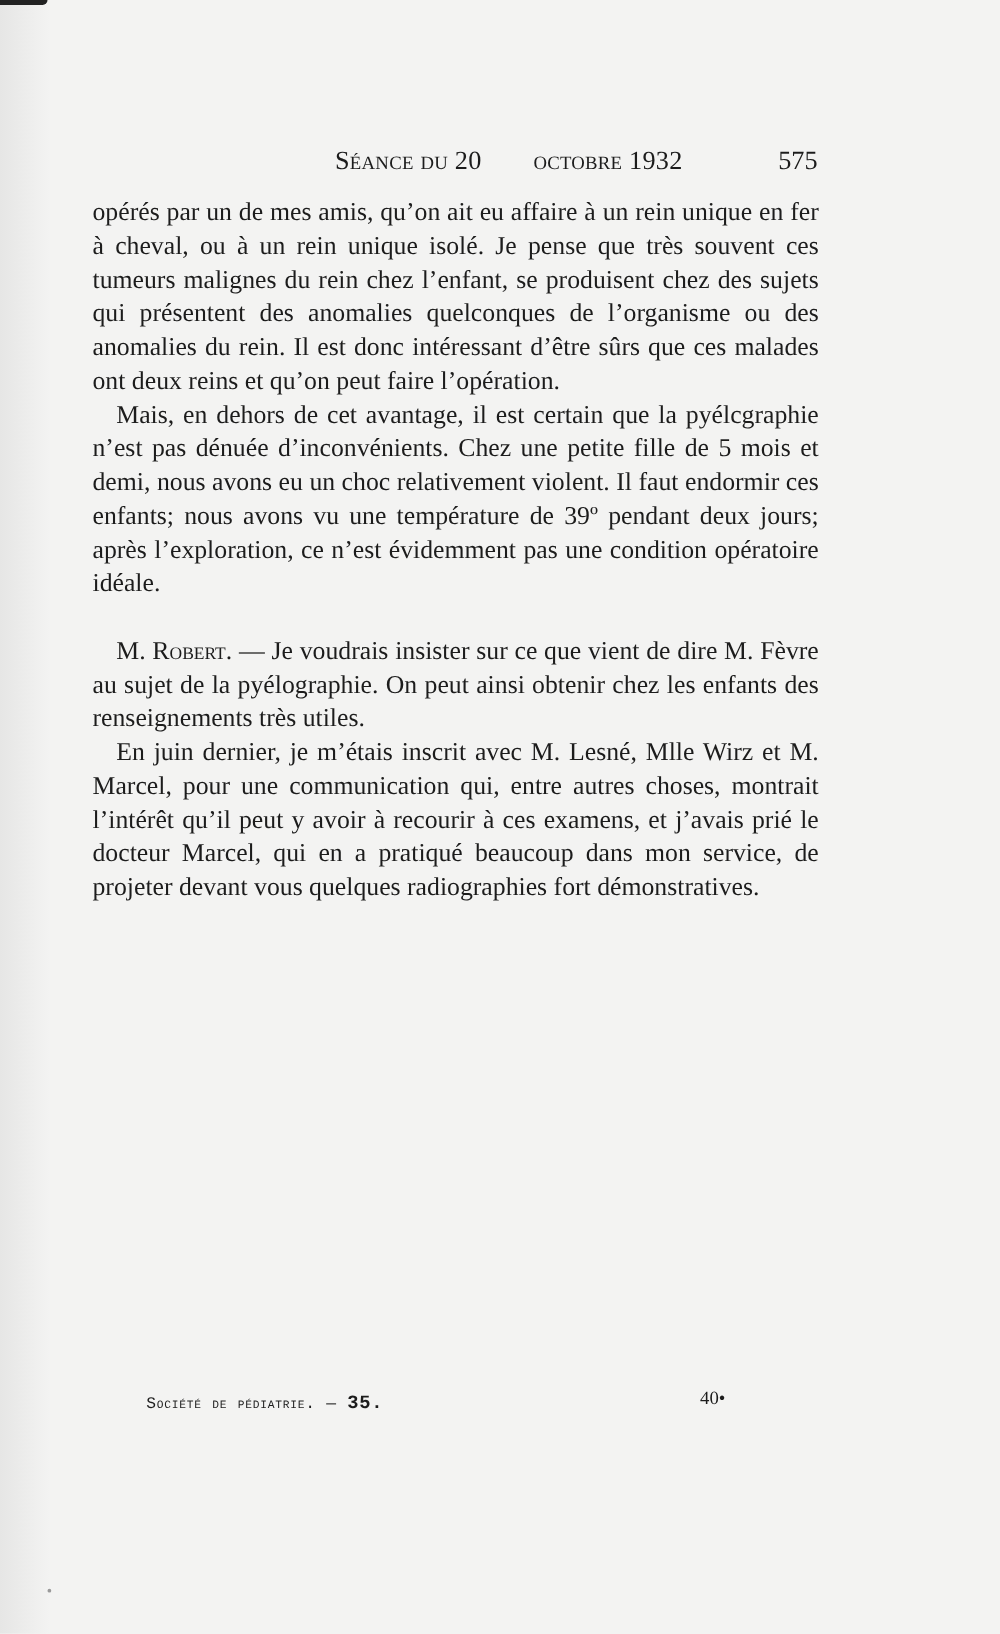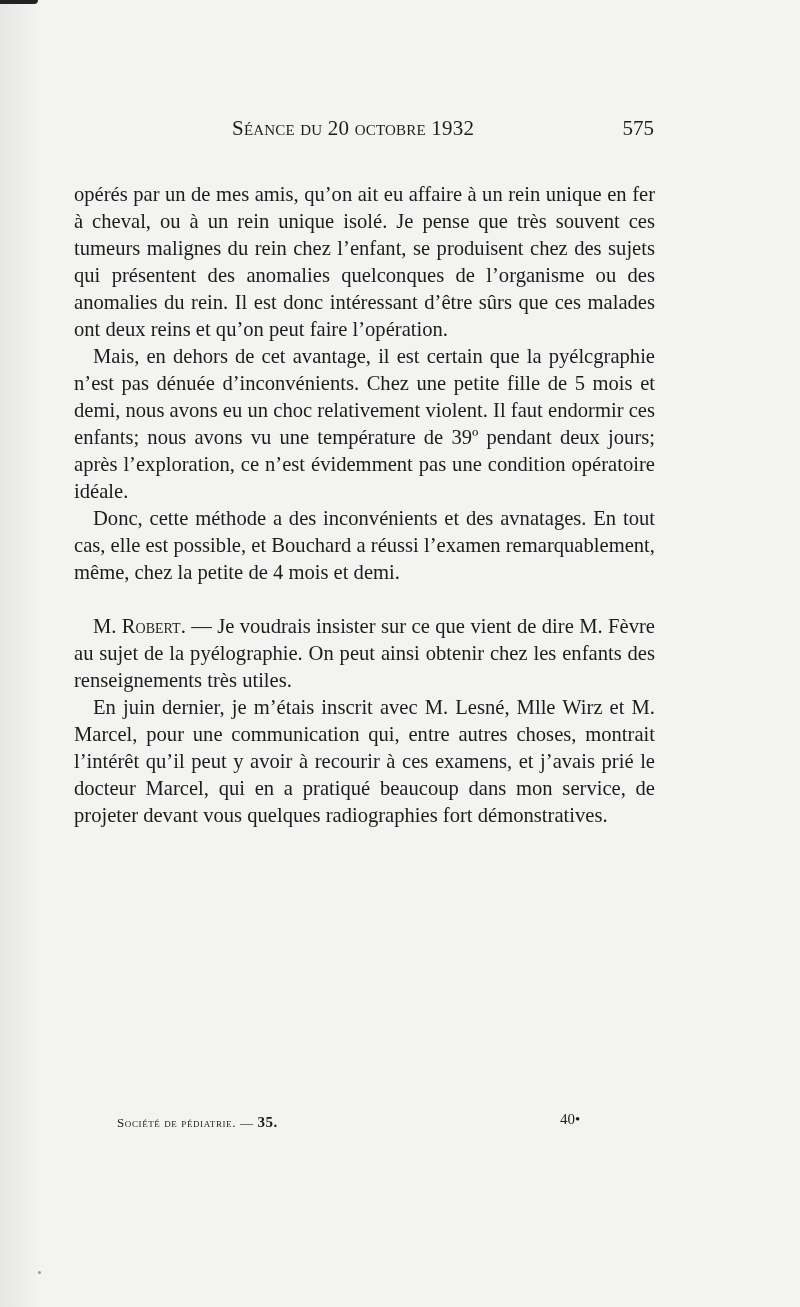--- a/index.html
+++ b/index.html
@@ -20,39 +20,38 @@
     background: #222; border-bottom-right-radius: 6px;
   }
   .running-head {
     position: absolute; top: 116px; left: 74px; width: 580px; height: 28px;
     font-size: 21px;
   }
   .running-head .title {
     position: absolute; left: 158px; top: 0;
     letter-spacing: 0.2px;
   }
-  .sc { font-variant: small-caps; }
+  .sc { font-variant: small-caps; margin-left: 36px; }
   .running-head .pagenum {
     position: absolute; right: 0; top: 0;
   }
   .text-block {
     position: absolute; left: 74px; top: 157px; width: 581px;
     font-size: 20.6px; line-height: 27px;
     text-align: justify;
-    margin-top: 24px;
   }
   .para { margin: 0; text-indent: 19px; }
   .para.noindent { text-indent: 0; }
   .gap { height: 27px; }
   .speaker { font-variant: small-caps; }
   .footer {
     position: absolute; top: 1111px; left: 117px; width: 480px; height: 24px;
     font-size: 13px;
   }
-  .footer .sig { position: absolute; left: 0; top: 3px; font-variant: small-caps; letter-spacing: 0.6px; }
+  .footer .sig { position: absolute; left: 0; top: 3px; font-variant: small-caps; letter-spacing: 0.6px; font-family: Liberation Mono, monospace; }
   .footer .sig b { font-size: 15px; }
   .footer .sheet { position: absolute; left: 443px; top: 0; font-size: 15px; }
   .speck { position: absolute; width: 3px; height: 3px; border-radius: 50%; background: #9a9a9a; }
 </style>
 </head>
 <body>
 
 <div class="page-shade"></div>
 <div class="corner-mark"></div>
 
@@ -62,21 +61,20 @@
     <span>20</span>
     <span class="sc">octobre</span>
     <span>1932</span>
   </div>
   <div class="pagenum">575</div>
 </div>
 
 <div class="text-block">
   <p class="para noindent">opérés par un de mes amis, qu’on ait eu affaire à un rein unique en fer à cheval, ou à un rein unique isolé. Je pense que très souvent ces tumeurs malignes du rein chez l’enfant, se produisent chez des sujets qui présentent des anomalies quelconques de l’organisme ou des anomalies du rein. Il est donc intéressant d’être sûrs que ces malades ont deux reins et qu’on peut faire l’opération.</p>
   <p class="para">Mais, en dehors de cet avantage, il est certain que la pyélcgraphie n’est pas dénuée d’inconvénients. Chez une petite fille de 5 mois et demi, nous avons eu un choc relativement violent. Il faut endormir ces enfants; nous avons vu une température de 39º pendant deux jours; après l’exploration, ce n’est évidemment pas une condition opératoire idéale.</p>
-  <p class="para">Donc, cette méthode a des inconvénients et des avnatages. En tout cas, elle est possible, et Bouchard a réussi l’examen remarquablement, même, chez la petite de 4 mois et demi.</p>
   <div class="gap"></div>
   <p class="para"><span class="speaker">M. Robert.</span><span> — Je voudrais insister sur ce que vient de dire M. Fèvre au sujet de la pyélographie. On peut ainsi obtenir chez les enfants des renseignements très utiles.</span></p>
   <p class="para">En juin dernier, je m’étais inscrit avec M. Lesné, Mlle Wirz et M. Marcel, pour une communication qui, entre autres choses, montrait l’intérêt qu’il peut y avoir à recourir à ces examens, et j’avais prié le docteur Marcel, qui en a pratiqué beaucoup dans mon service, de projeter devant vous quelques radiographies fort démonstratives.</p>
   <div class="gap"></div>
   <div class="gap"></div>
 </div>
 
 <div class="footer">
   <div class="sig"><span>Société de pédiatrie. — </span><b>35.</b></div>
   <div class="sheet">40•</div>

